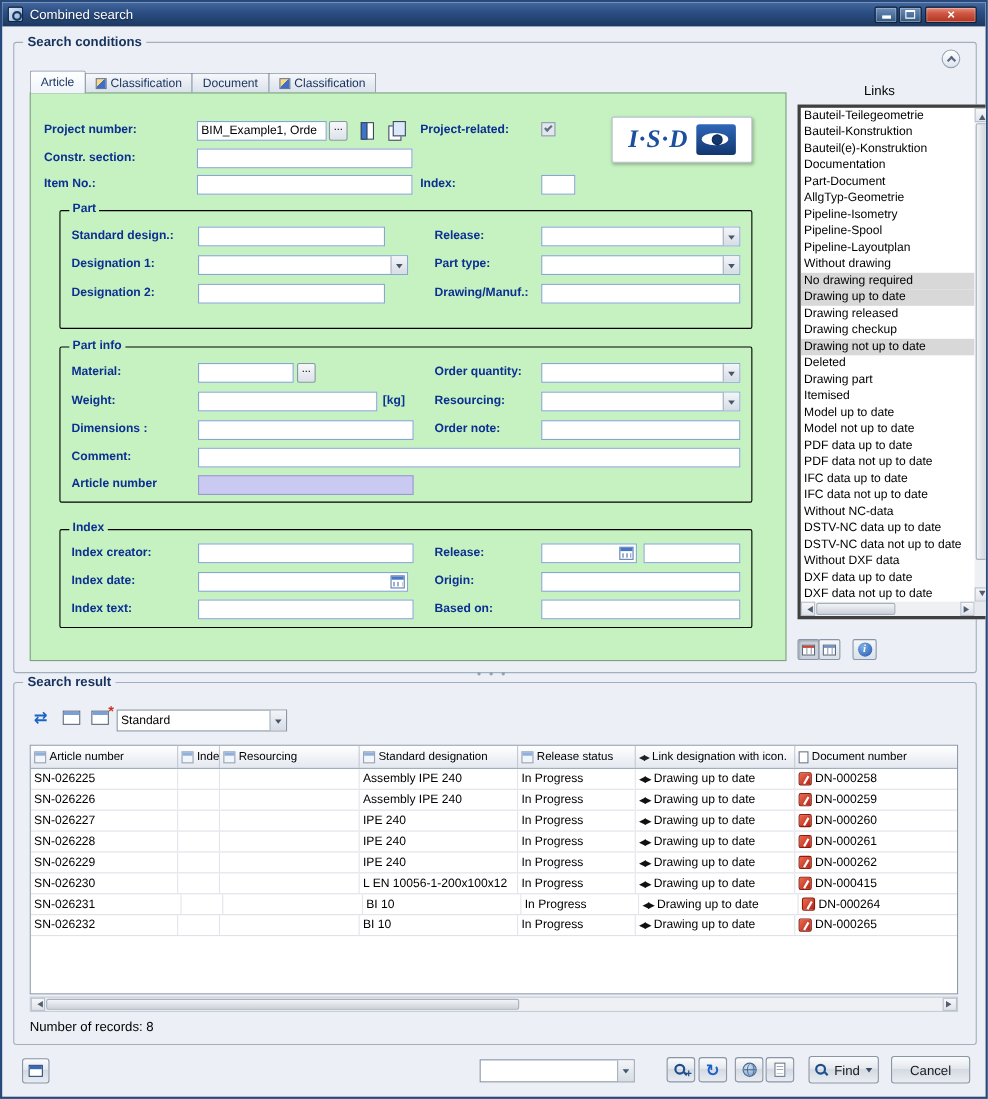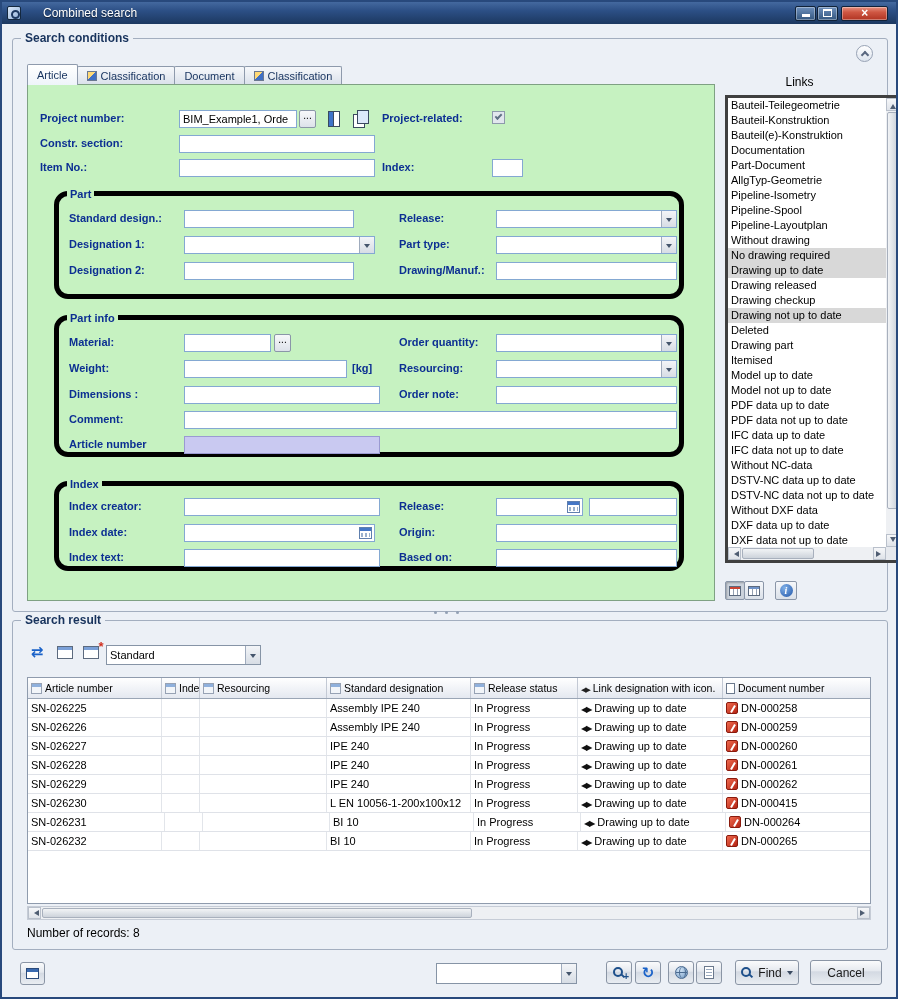--- a/index.html
+++ b/index.html
@@ -5,21 +5,21 @@
   *{box-sizing:border-box;margin:0;padding:0}
   body{background:#fff;font-family:"Liberation Sans","DejaVu Sans",sans-serif}
   .window{position:relative;width:898px;height:999px;background:#ecf0f6;border:2px solid #28497c;overflow:hidden}
 
   
   .titlebar{position:absolute;left:0;top:0;right:0;height:22px;
     background:linear-gradient(180deg,#44699f 0%,#2c4f85 40%,#1c3860 100%);
     display:flex;align-items:center;padding-left:5px;color:#fff}
   .app-icon{width:14px;height:14px;background:linear-gradient(135deg,#dce8f8,#8fb0d8);border:1px solid #14283f;border-radius:2px;position:relative;flex-shrink:0}
   .app-icon::after{content:'';position:absolute;left:3px;top:3px;width:5px;height:5px;border:2px solid #1c3860;border-radius:50%}
-  .title{font-size:12px;margin-left:22px;text-shadow:0 1px 1px rgba(0,0,0,.55)}
+  .title{font-size:12px;margin-left:6px;text-shadow:0 1px 1px rgba(0,0,0,.55)}
   .tb-btn{position:absolute;top:4px;height:15px;border:1px solid #102238;border-radius:2px;box-shadow:inset 0 0 0 1px rgba(255,255,255,.35)}
   .tb-btn.min{right:80px;width:21px;background:linear-gradient(#6e90bd,#33567f)}
   .tb-btn.max{right:58px;width:21px;background:linear-gradient(#6e90bd,#33567f)}
   .tb-btn.close{right:8px;width:47px;background:linear-gradient(#e79180,#cf5743 40%,#b03422)}
   .glyph-min{display:block;width:8px;height:3px;background:#fff;margin:7px auto 0}
   .glyph-max{display:block;width:9px;height:8px;border:1px solid #fff;border-top:2px solid #fff;margin:2px auto 0}
   .glyph-close{display:block;text-align:center;color:#fff;font-weight:bold;font-size:12px;line-height:13px}
   .glyph-close::after{content:'×'}
 
   
@@ -42,21 +42,21 @@
   
   .pane{position:absolute;left:14px;top:45px;width:688px;height:517px;background:#c6f2c1;border:1px solid #7fa183}
   .lbl{position:absolute;font-size:11px;font-weight:bold;color:#0c2f92;white-space:nowrap}
   .field{position:absolute;height:18px;background:#fff;border:1px solid #84a8d2;font-size:11px;line-height:16px;padding:0 3px;overflow:hidden;white-space:nowrap;color:#000}
   .field.lavender{background:#c9c9f1;border-color:#9a9ad2}
   .combo{position:absolute;height:18px;background:#fff;border:1px solid #84a8d2}
   .combo .val{display:block;font-size:11px;line-height:16px;padding:0 18px 0 3px;overflow:hidden;white-space:nowrap;color:#000}
   .combo .dd{position:absolute;top:0;right:0;bottom:0;width:15px;background:linear-gradient(#f3f5f8,#d7dde5);border-left:1px solid #9fabbd;display:flex;align-items:center;justify-content:center}
   .combo .dd::after{content:'';width:0;height:0;border:3px solid transparent;border-top:4px solid #44556c;margin-top:4px}
   .dots{position:absolute;width:17px;height:18px;border:1px solid #8a96a8;border-radius:2px;background:linear-gradient(#f7f8fa,#dde2ea);font:10px/10px "Liberation Sans",sans-serif;text-align:center}
-  .ggroup{position:absolute;border:5px solid #000000;border-radius:14px}
+  .ggroup{position:absolute;border:1px solid #000000;border-radius:2px}
   .glbl{position:absolute;top:-8px;left:8px;background:#c6f2c1;padding:0 3px;font-size:11px;font-weight:bold;color:#0c2f92}
   .checkbox{position:absolute;width:13px;height:13px;background:#e2e7ee;border:1px solid #8d9aab}
   .check{position:absolute;left:2px;top:2px;width:7px;height:4px;border-left:2px solid #5f7184;border-bottom:2px solid #5f7184;transform:rotate(-45deg)}
   .isd-logo{position:absolute;width:128px;height:42px;background:#fff;border:1px solid #b9c3d2;border-radius:2px;box-shadow:1px 2px 3px rgba(0,0,0,.25);display:flex;align-items:center;justify-content:center;gap:7px}
   .isd-text{font-family:"Liberation Serif","DejaVu Serif",serif;font-weight:bold;font-style:italic;font-size:23px;color:#1c4fa0;letter-spacing:1px}
   .isd-eye{width:36px;height:28px;background:linear-gradient(180deg,#2f67ba,#12366e);border-radius:3px;position:relative;flex-shrink:0}
   .isd-eye::before{content:'';position:absolute;left:5px;top:8px;width:24px;height:11px;background:#fff;border-radius:50%}
   .isd-eye::after{content:'';position:absolute;left:14px;top:9px;width:8px;height:8px;background:#12366e;border:1px solid #0c2850;border-radius:50%}
   .mini-ic{position:absolute;width:19px;height:19px}
   .mini-ic.book::before{content:'';position:absolute;left:4px;top:2px;width:10px;height:14px;background:#fff;border:1px solid #3a4a60}
@@ -193,20 +193,24 @@
 
       <span class="lbl" style="left:12px;top:27px">Project number:</span>
       <div class="field" style="left:151px;top:25px;width:118px">BIM_Example1, Orde</div>
       <div class="dots" style="left:271px;top:25px">...</div>
       <span class="mini-ic book" style="left:296px;top:24px"></span>
       <span class="mini-ic copy" style="left:322px;top:24px"></span>
       <span class="lbl" style="left:354px;top:27px">Project-related:</span>
       <span class="checkbox" style="left:464px;top:26px">
           <i class="check"></i>
         </span>
+      <div class="isd-logo" style="left:528px;top:21px">
+        <span class="isd-text">I·S·D</span>
+        <span class="isd-eye"></span>
+      </div>
 
       <span class="lbl" style="left:12px;top:52px">Constr. section:</span>
       <div class="field" style="left:151px;top:50px;width:196px"></div>
 
       <span class="lbl" style="left:12px;top:76px">Item No.:</span>
       <div class="field" style="left:151px;top:74px;width:196px"></div>
       <span class="lbl" style="left:354px;top:76px">Index:</span>
       <div class="field" style="left:464px;top:74px;width:31px"></div>
 
       <div class="ggroup" style="left:26px;top:106px;width:630px;height:108px">

